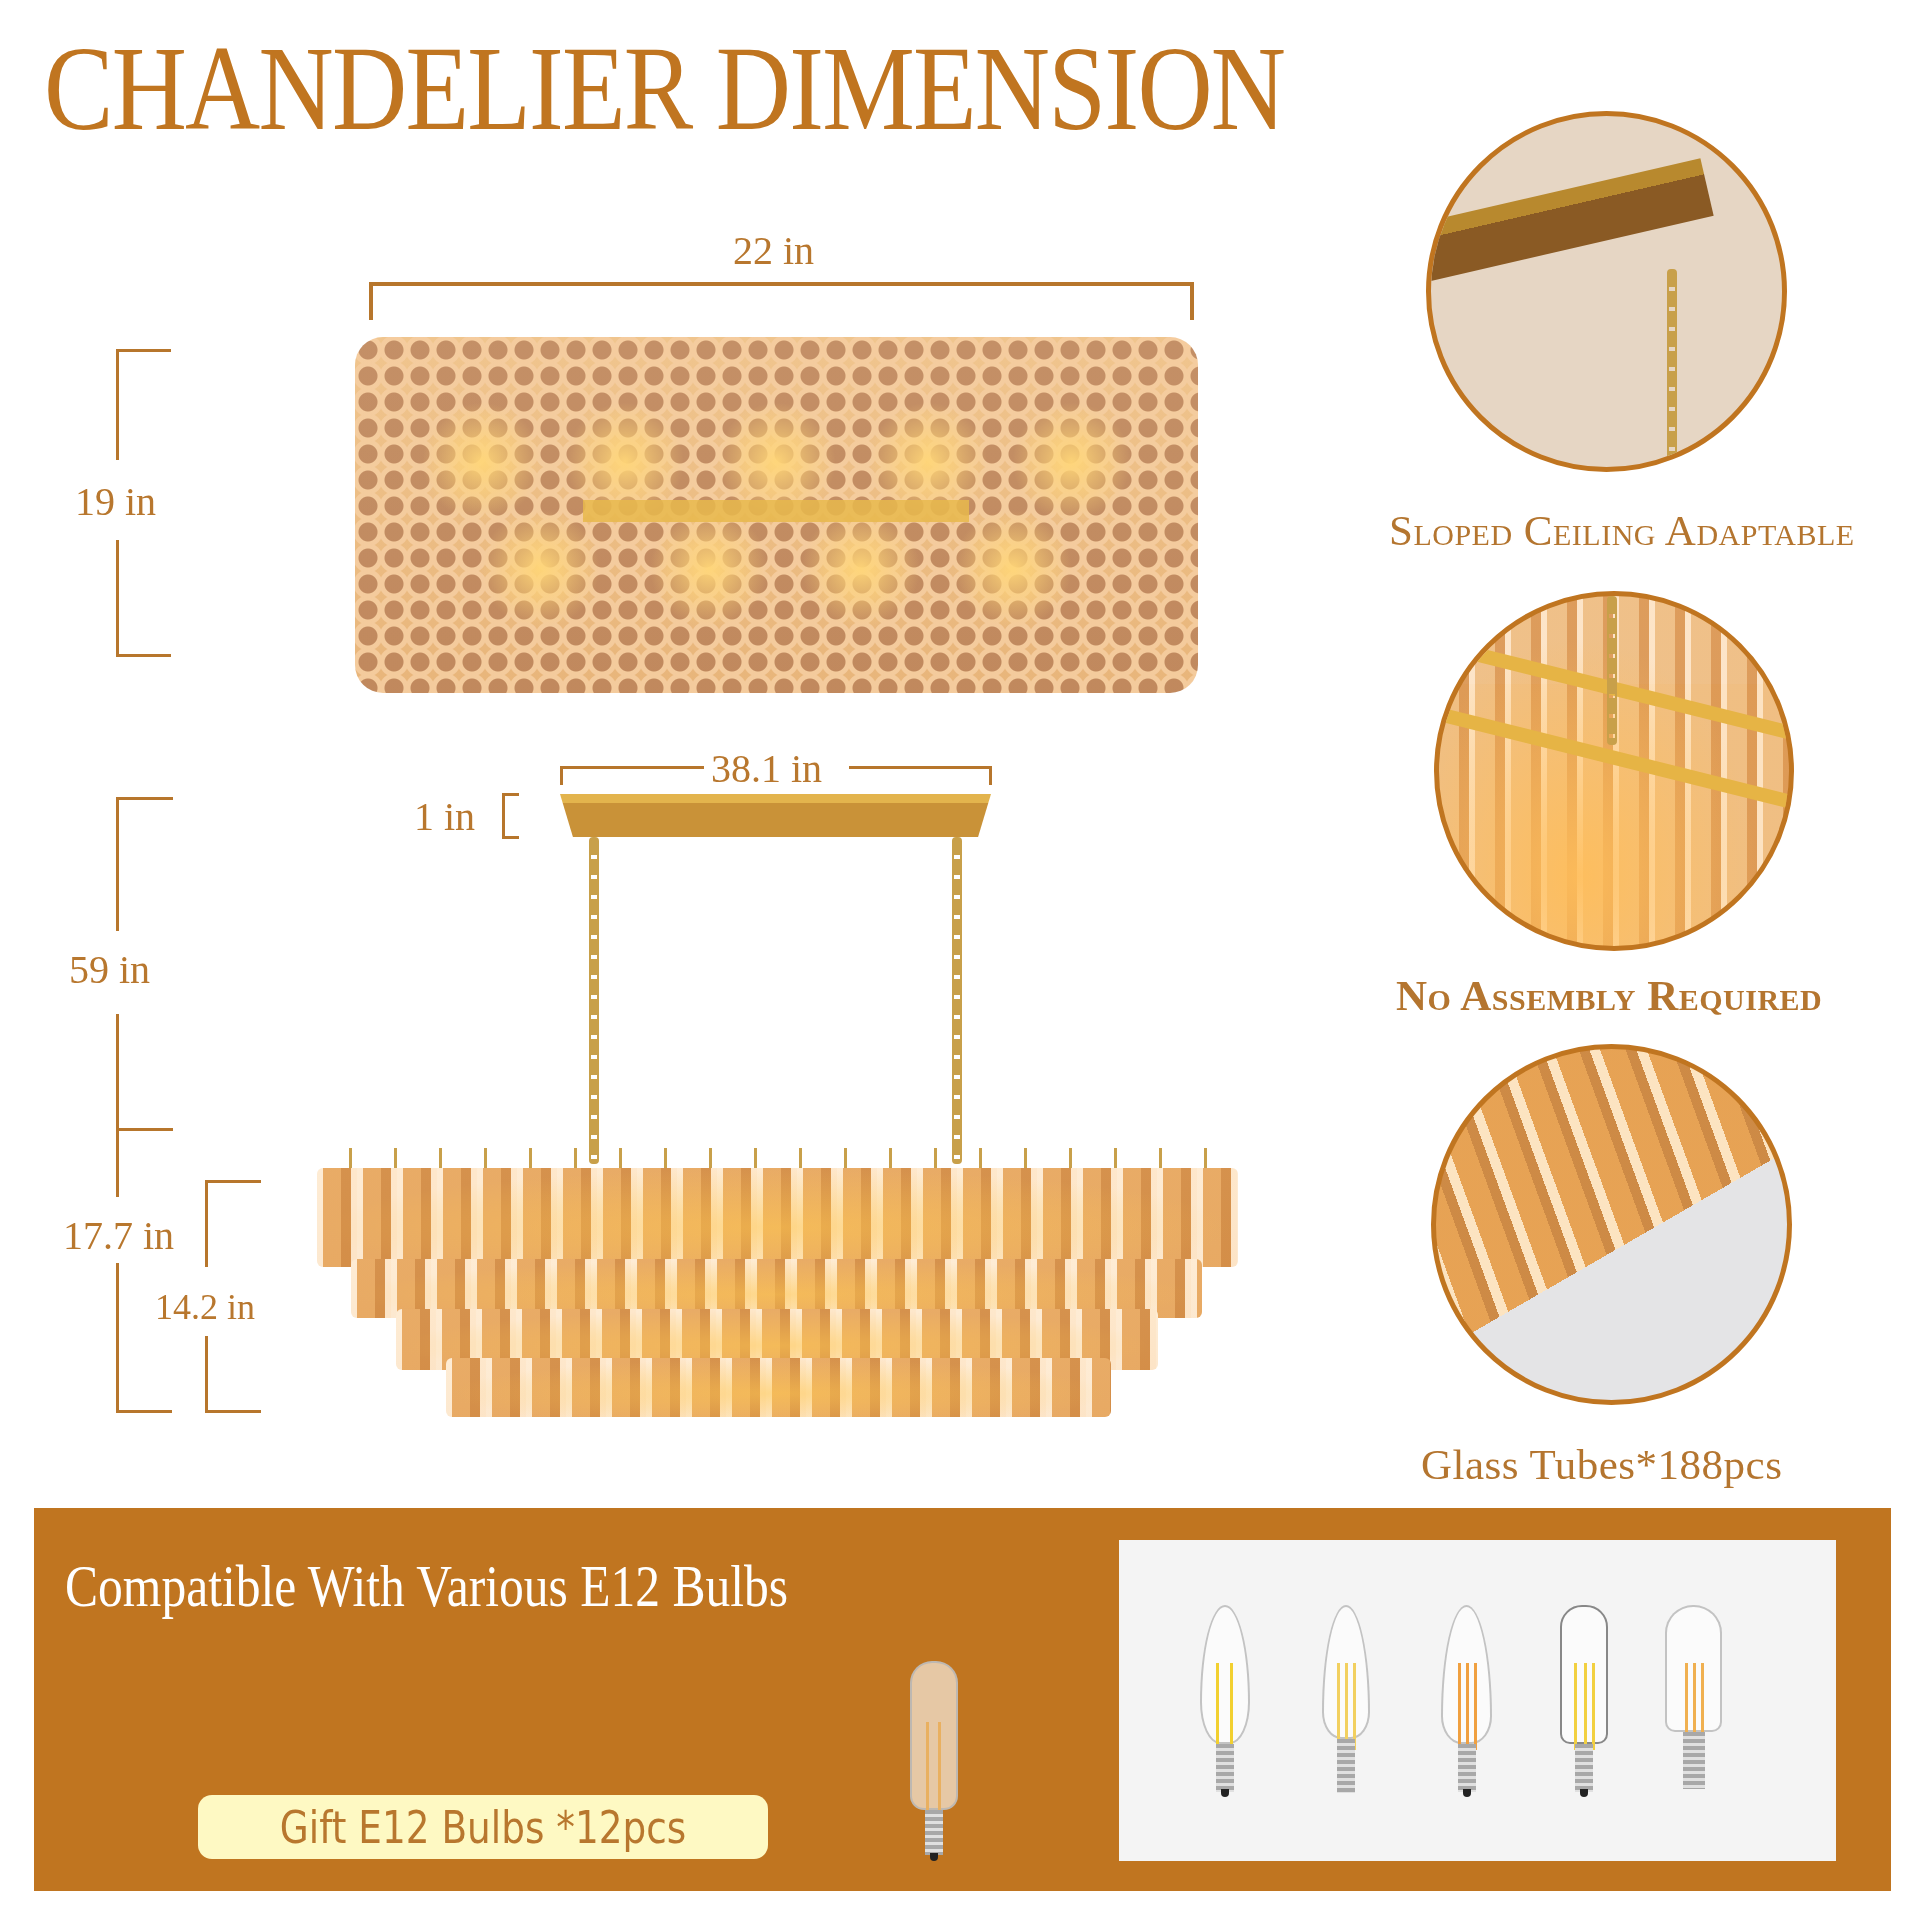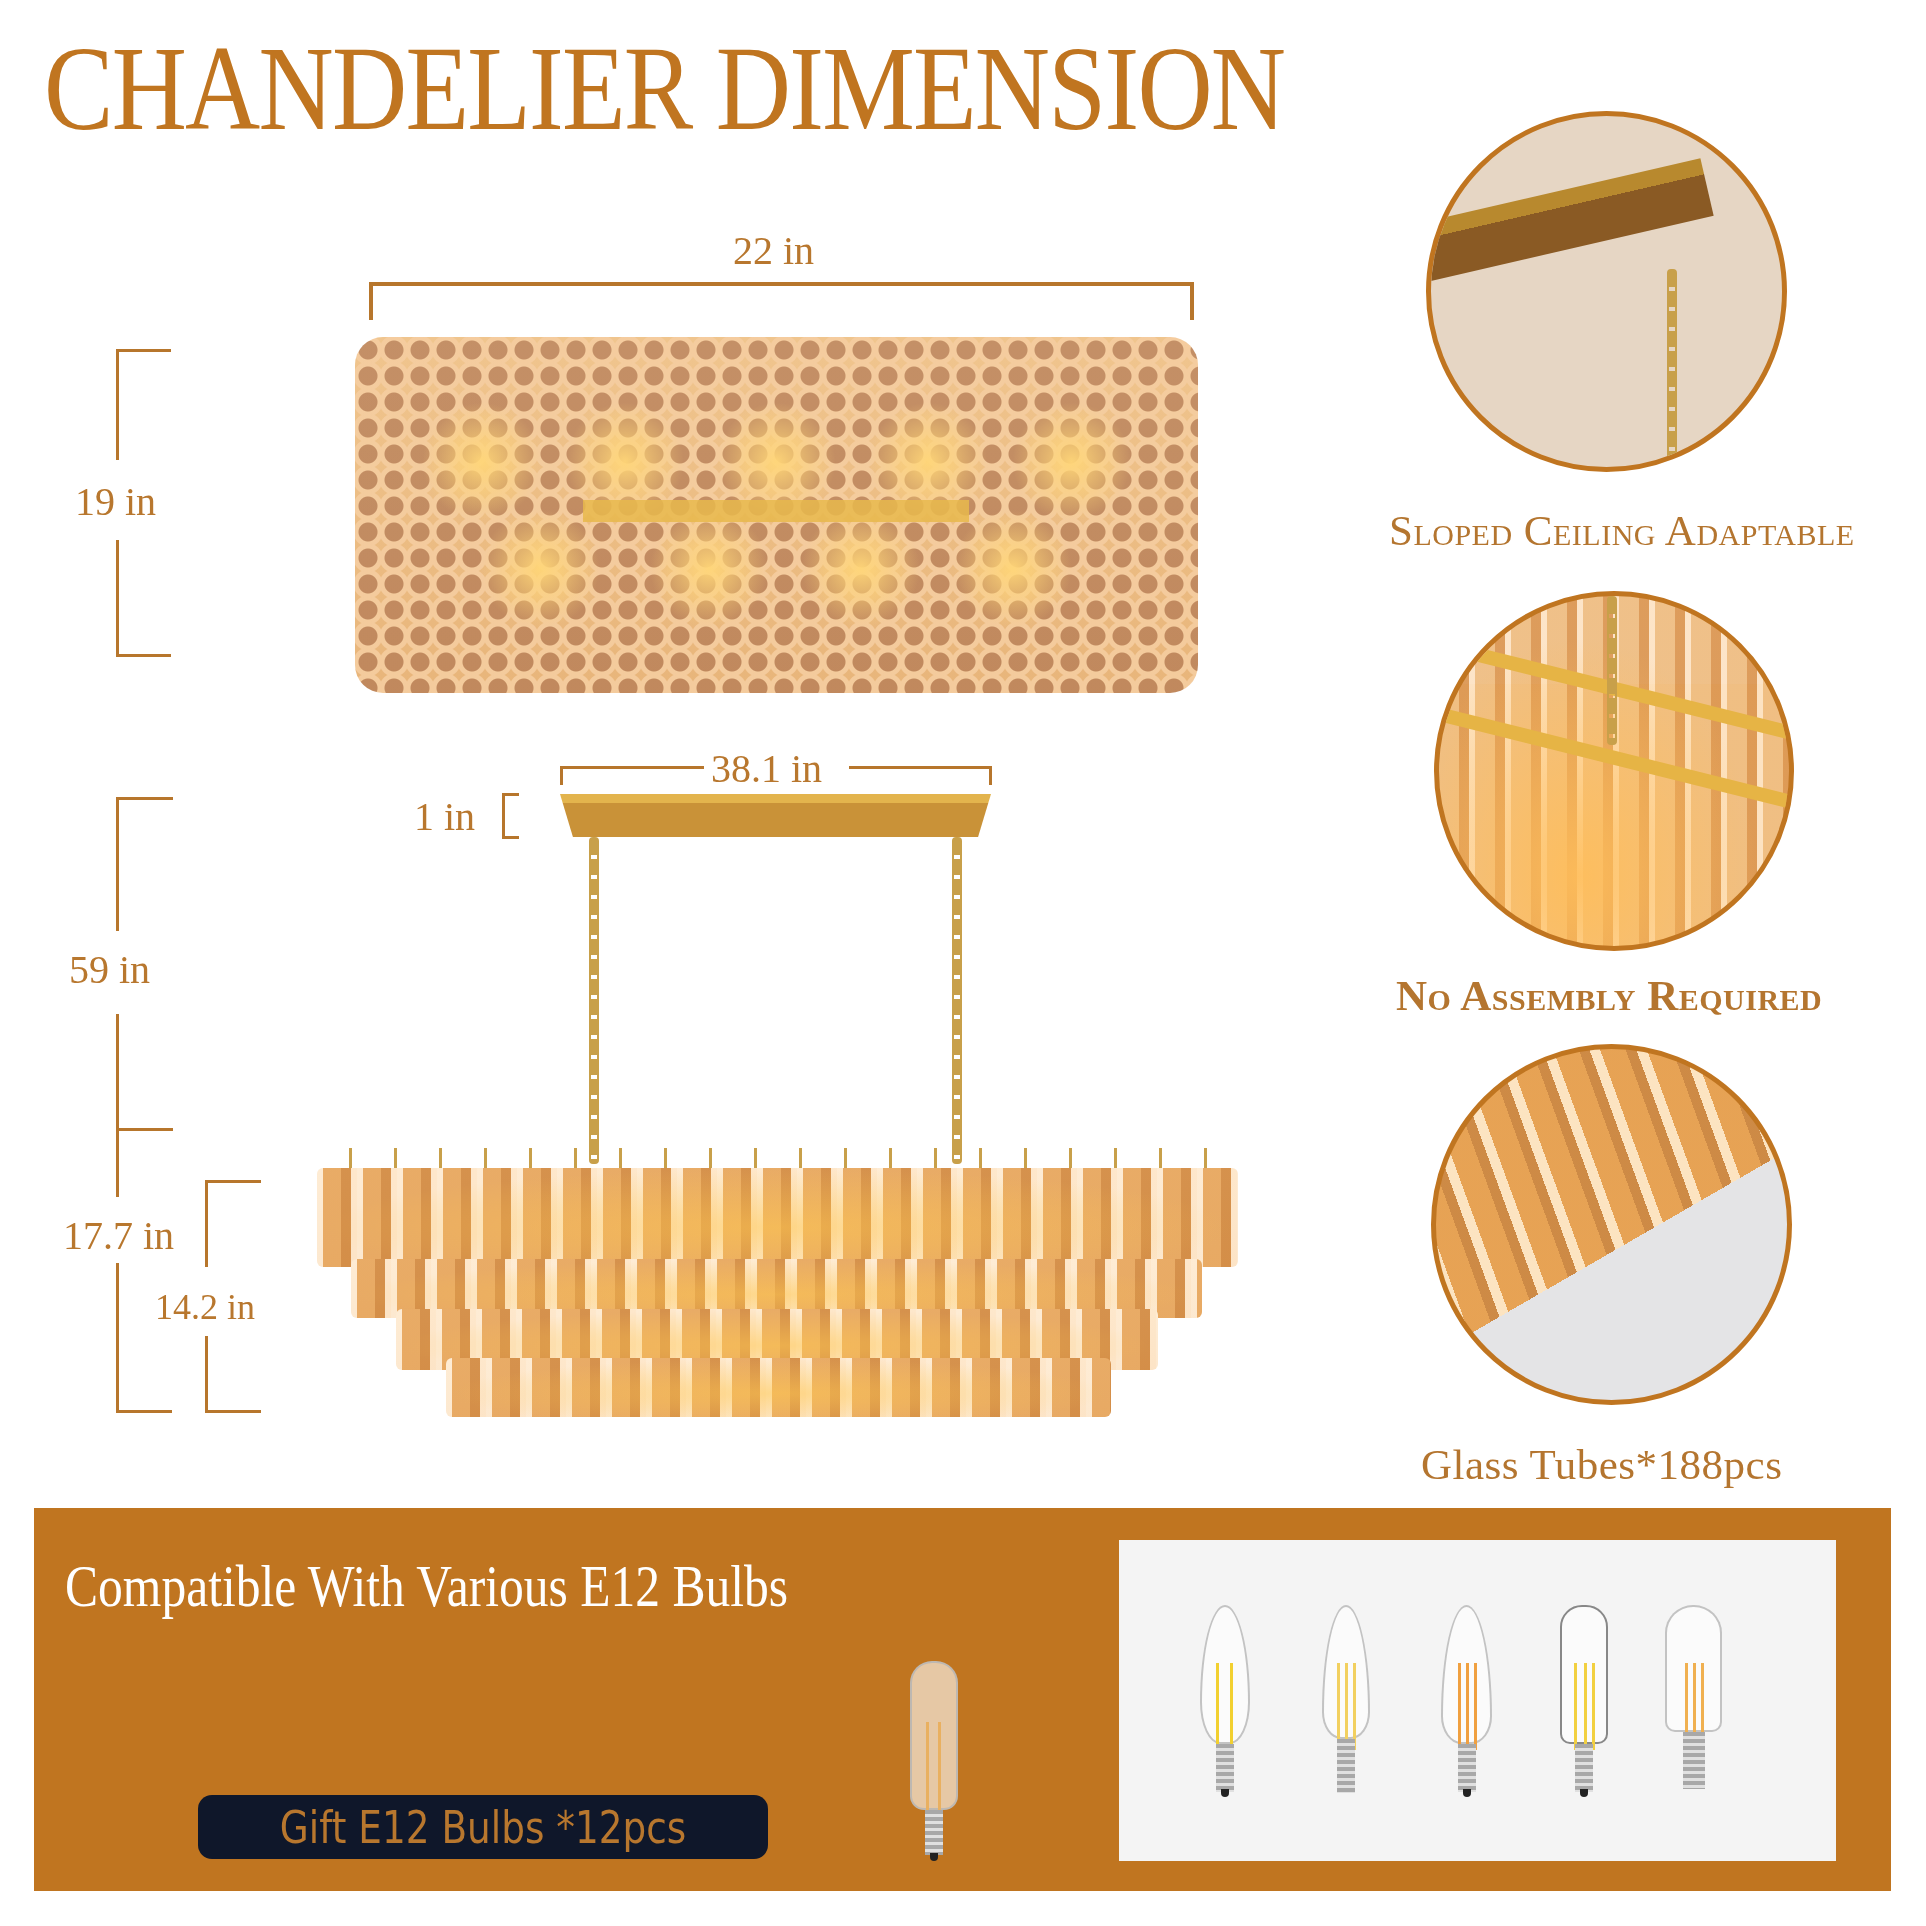--- a/index.html
+++ b/index.html
@@ -43,21 +43,21 @@
       repeating-linear-gradient(90deg, rgba(240,190,130,0.9) 0 20px, rgba(220,150,80,0.9) 20px 30px, rgba(255,230,200,0.9) 30px 36px),
       linear-gradient(#E8D6C8 0 25%, #EFC58C 25%); }
   .c2 .rail { position:absolute; left:-10px; width:396px; height:14px; background:#E6B445; transform:rotate(14deg); }
   .c3 { left:1431px; top:1044px; width:361px; height:361px; background:
       linear-gradient(150deg, transparent 55%, #E4E4E6 55%),
       repeating-linear-gradient(70deg, rgba(255,235,205,0.85) 0 10px, rgba(230,160,80,0.9) 10px 34px, rgba(200,130,60,0.85) 34px 44px),
       #EDBA7C; }
   
   .banner { left:34px; top:1508px; width:1857px; height:383px; background:#C07520; }
   .banner-headline { left:65px; top:1557px; font-size:59px; line-height:59px; color:#ffffff; white-space:nowrap; transform:scaleX(0.84); transform-origin:left top; }
-  .gift-pill { left:198px; top:1795px; width:570px; height:64px; background:#0f172a; border-radius:14px; display:flex; align-items:center; justify-content:center; }
+  .gift-pill { left:198px; top:1795px; width:570px; height:64px; background:#fef9c3; border-radius:14px; display:flex; align-items:center; justify-content:center; }
   .gift-pill span { font-family:"DejaVu Sans","Liberation Sans",sans-serif; font-size:44px; color:#B8772E; transform:scaleX(0.85); white-space:nowrap; }
   .bulb-panel { left:1119px; top:1540px; width:717px; height:321px; background:#F4F4F4; }
   .bulb { position:absolute; }
   .bulb .glass { position:absolute; left:0; top:0; width:100%; border:2px solid rgba(180,180,180,0.8); background:rgba(255,255,255,0.6); box-sizing:border-box; }
   .bulb .fil { position:absolute; top:30%; width:3px; height:45%; background:#F0C040; }
   .bulb .base { position:absolute; left:50%; transform:translateX(-50%); width:18px; background:repeating-linear-gradient(#A8A8A8 0 4px, #E0E0E0 4px 7px); }
   .bulb .tip { position:absolute; left:50%; transform:translateX(-50%); width:8px; height:8px; background:#222; border-radius:0 0 4px 4px; }
 </style>
 </head>
 <body>

